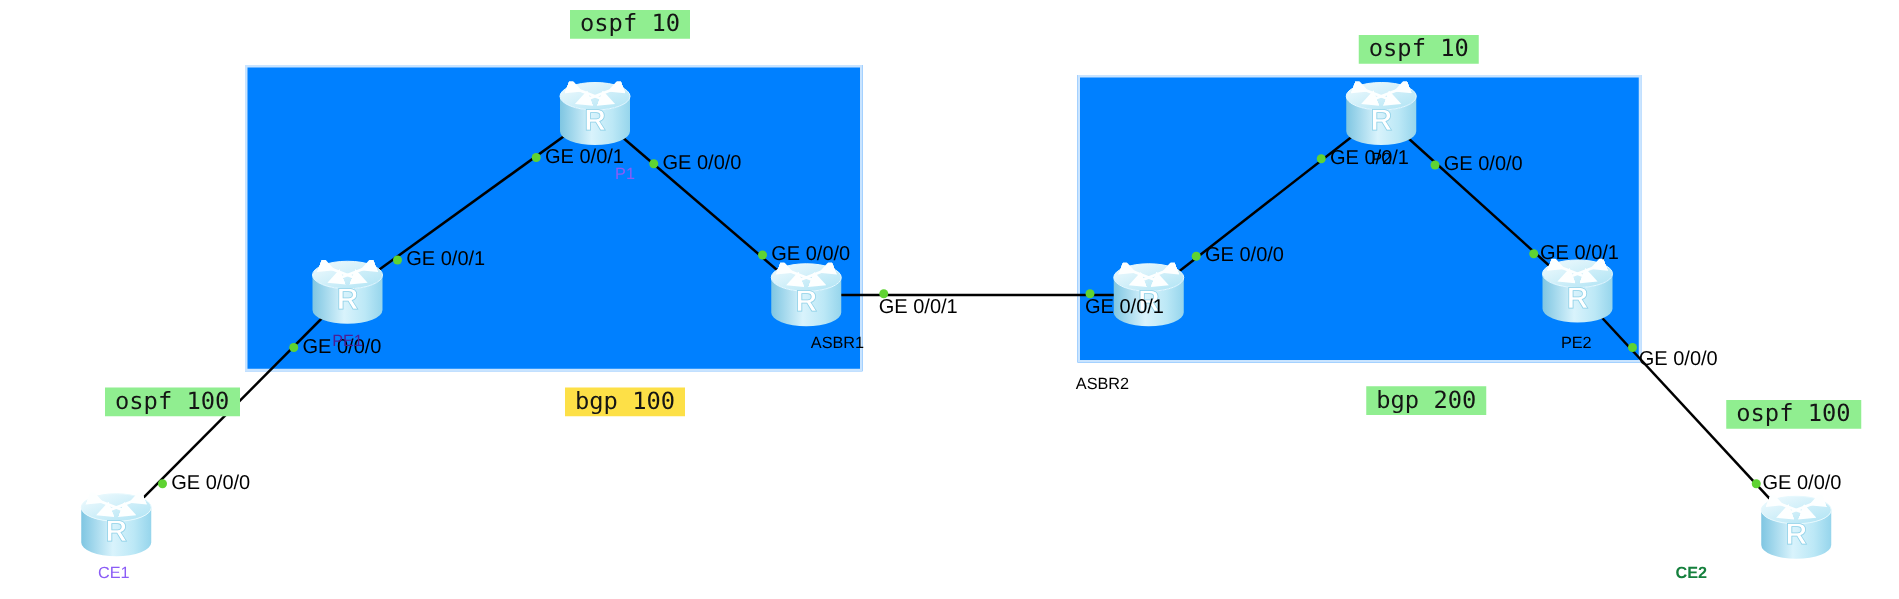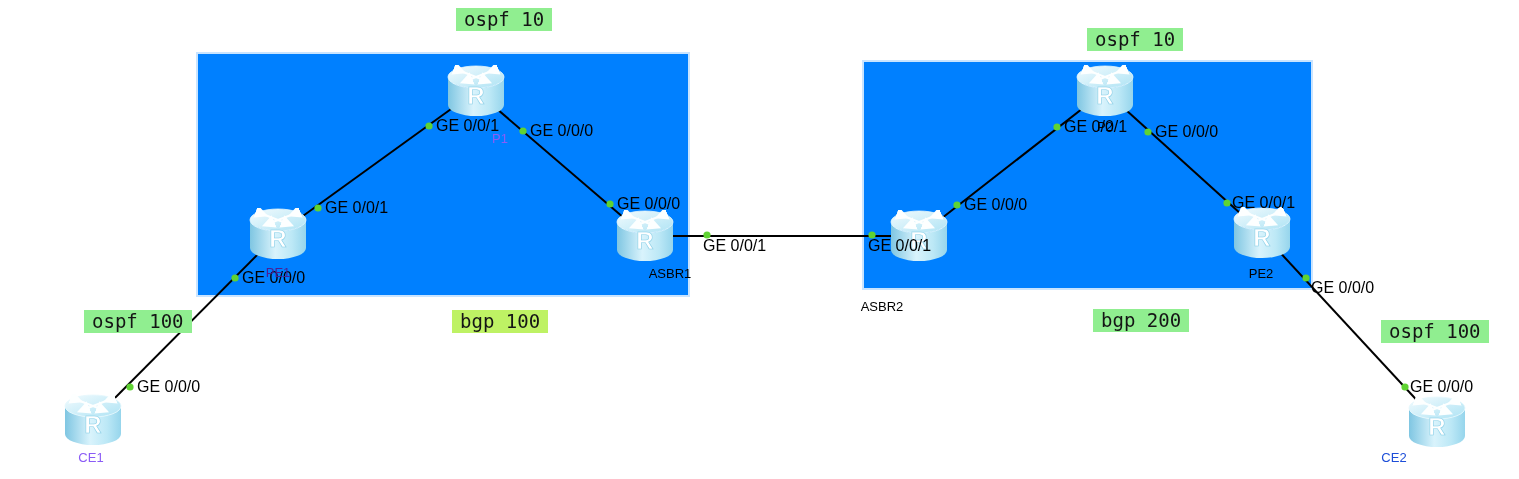--- a/index.html
+++ b/index.html
@@ -131,20 +131,20 @@
     <div class="iface" style="left: 1232px; top: 196px; color: rgb(0, 0, 0);">GE 0/0/1</div>
     <div class="iface" style="left: 1311px; top: 281px; color: rgb(0, 0, 0);">GE 0/0/0</div>
     <div class="iface" style="left: 1410px; top: 380px; color: rgb(0, 0, 0);">GE 0/0/0</div>
     <div class="devname" style="left: 476px; top: 132px; color: #8b5cf6; margin-left: 24px;">P1</div>
     <div class="devname" style="left: 278px; top: 266px; color: #4c1d95;">PE1</div>
     <div class="devname" style="left: 646px; top: 267px; color: rgb(0, 0, 0); margin-left: 24px;">ASBR1</div>
     <div class="devname" style="left: 882px; top: 267px; color: rgb(0, 0, 0); margin-top: 33px;">ASBR2</div>
     <div class="devname" style="left: 1105px; top: 120px; color: rgb(0, 0, 0);">P2</div>
     <div class="devname" style="left: 1261px; top: 267px; color: rgb(0, 0, 0);">PE2</div>
     <div class="devname" style="left: 91px; top: 451px; color: #8b5cf6;">CE1</div>
-    <div class="devname" style="left: 1394px; top: 451px; color: #1d4ed8;">CE2</div>
+    <div class="devname" style="left: 1353px; top: 451px; color: #15803d; font-weight: bold;">CE2</div>
     <div class="anno" style="left: 456px; top: 8px; background: rgb(144, 238, 144); color: rgb(21, 21, 21);">ospf 10</div>
     <div class="anno" style="left: 1087px; top: 28px; background: rgb(144, 238, 144); color: rgb(21, 21, 21);">ospf 10</div>
-    <div class="anno" style="left: 452px; top: 310px; background: #bef264; color: rgb(21, 21, 21);">bgp 100</div>
+    <div class="anno" style="left: 452px; top: 310px; background: #fde047; color: rgb(21, 21, 21);">bgp 100</div>
     <div class="anno" style="left: 1093px; top: 309px; background: rgb(144, 238, 144); color: rgb(21, 21, 21);">bgp 200</div>
     <div class="anno" style="left: 84px; top: 310px; background: rgb(144, 238, 144); color: rgb(21, 21, 21);">ospf 100</div>
     <div class="anno" style="left: 1381px; top: 320px; background: rgb(144, 238, 144); color: rgb(21, 21, 21);">ospf 100</div>
   </div>
 
 </body></html>

